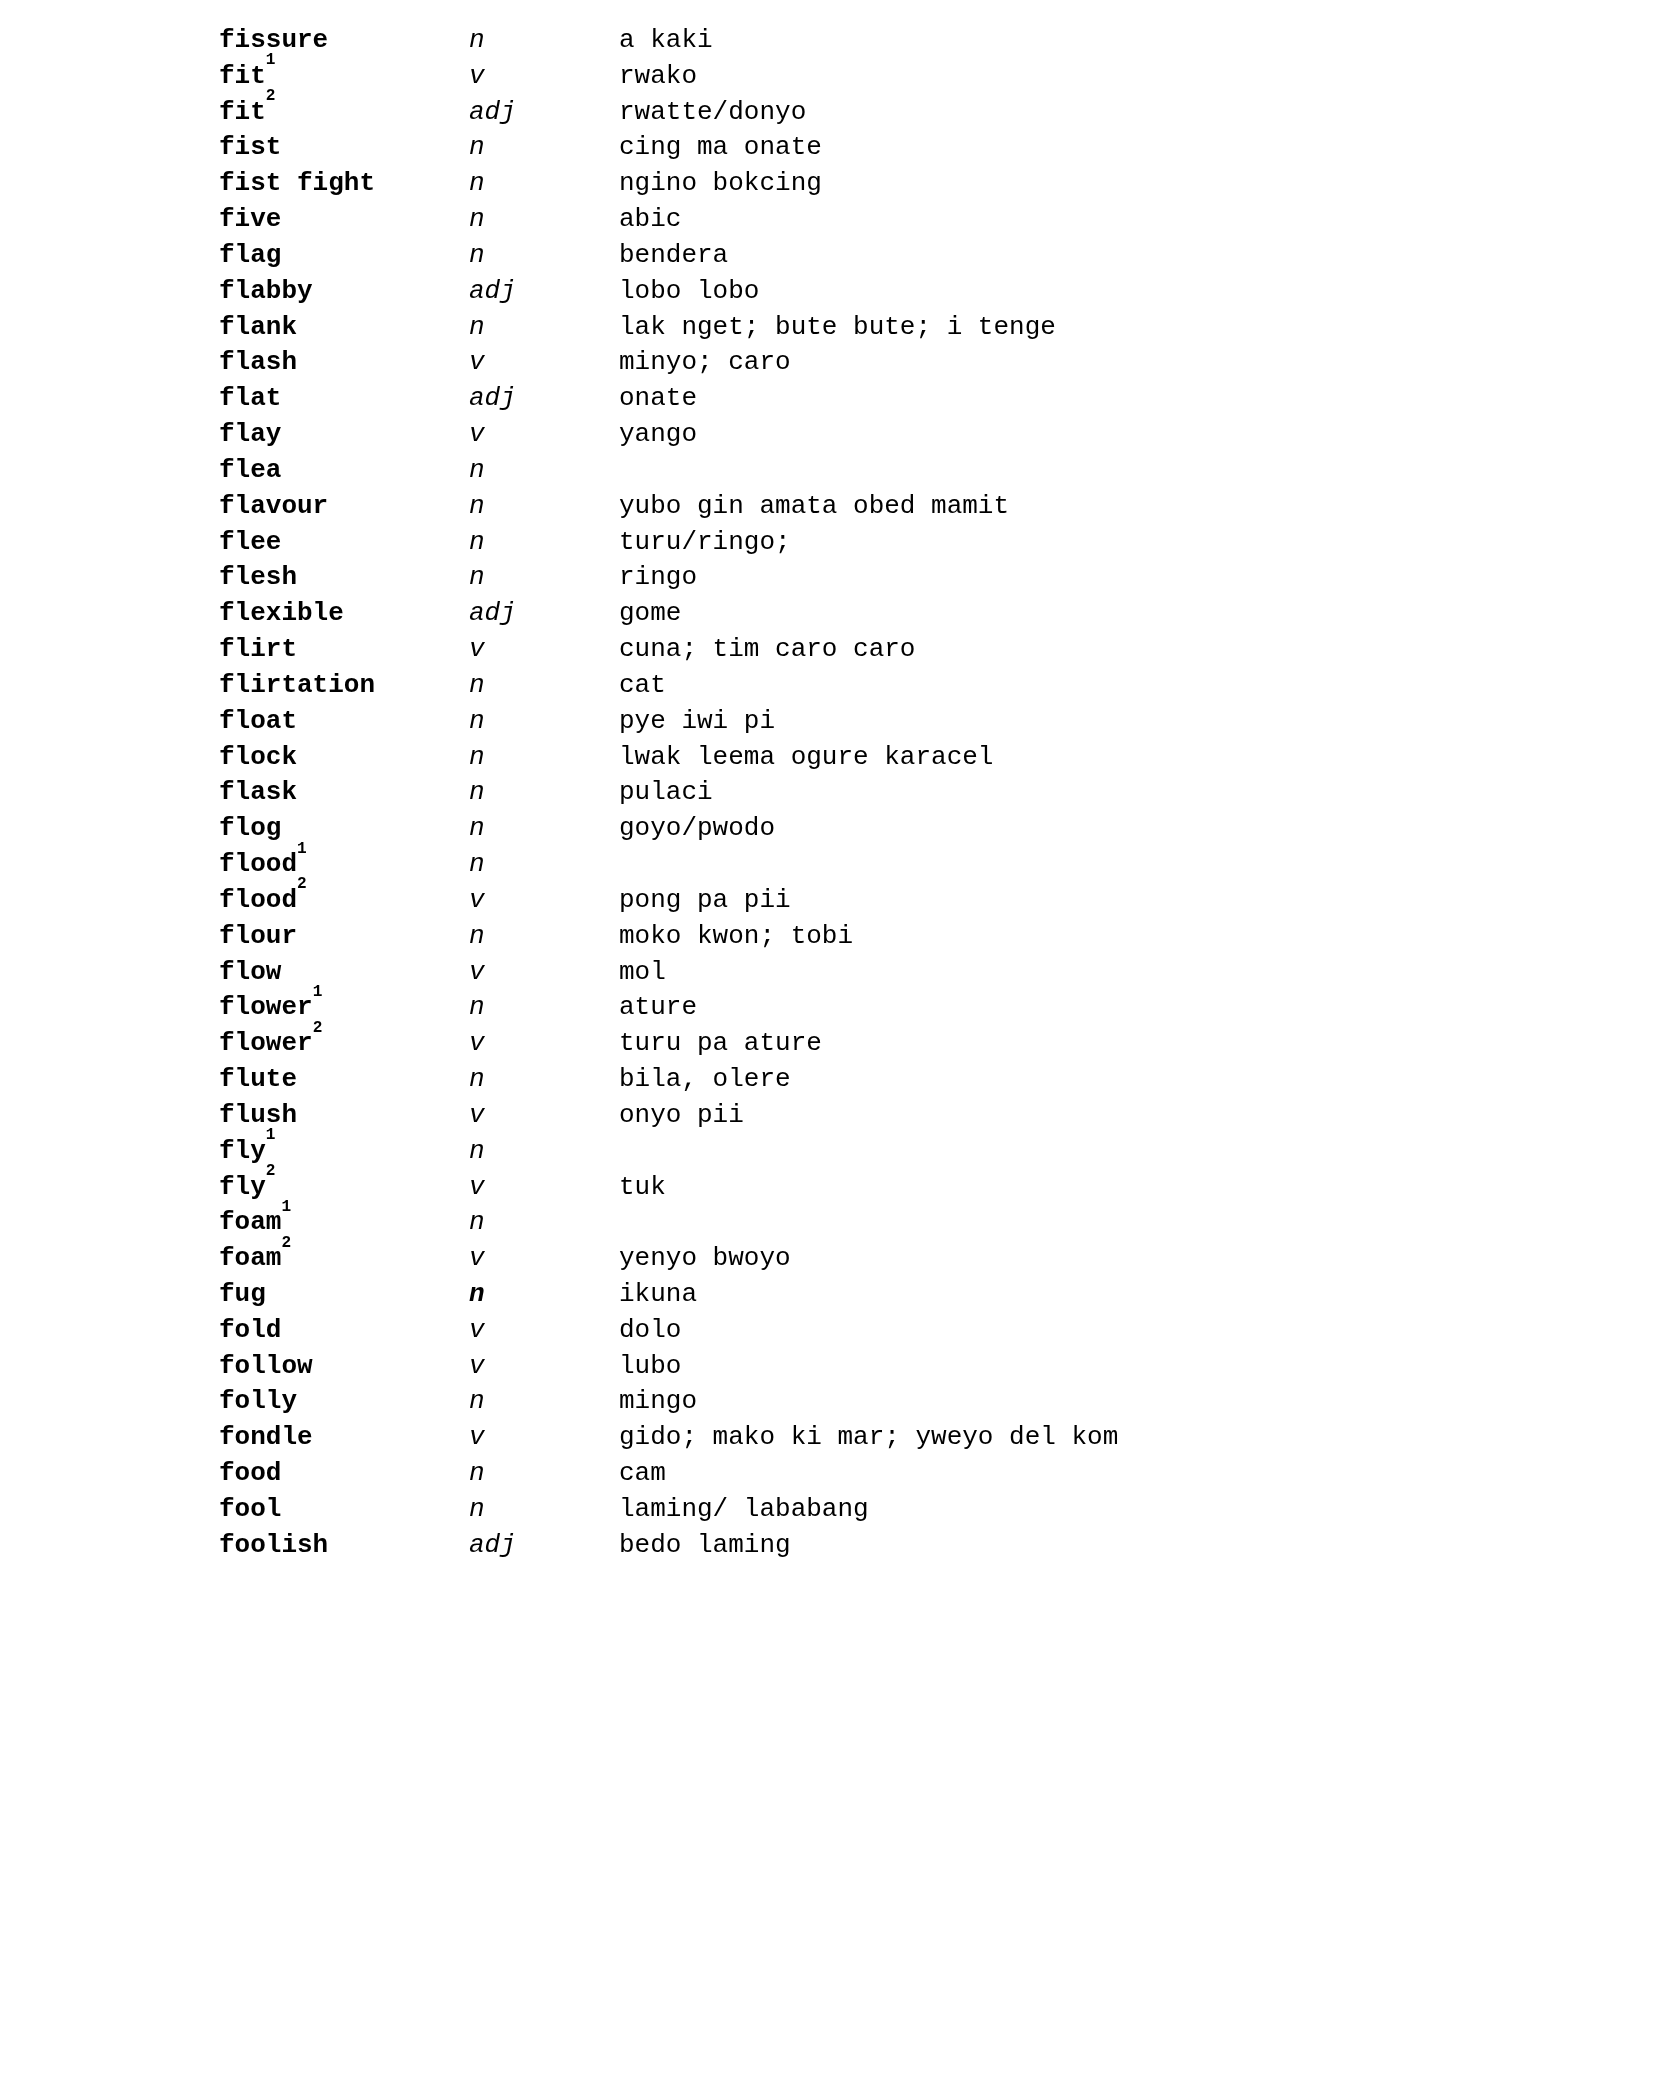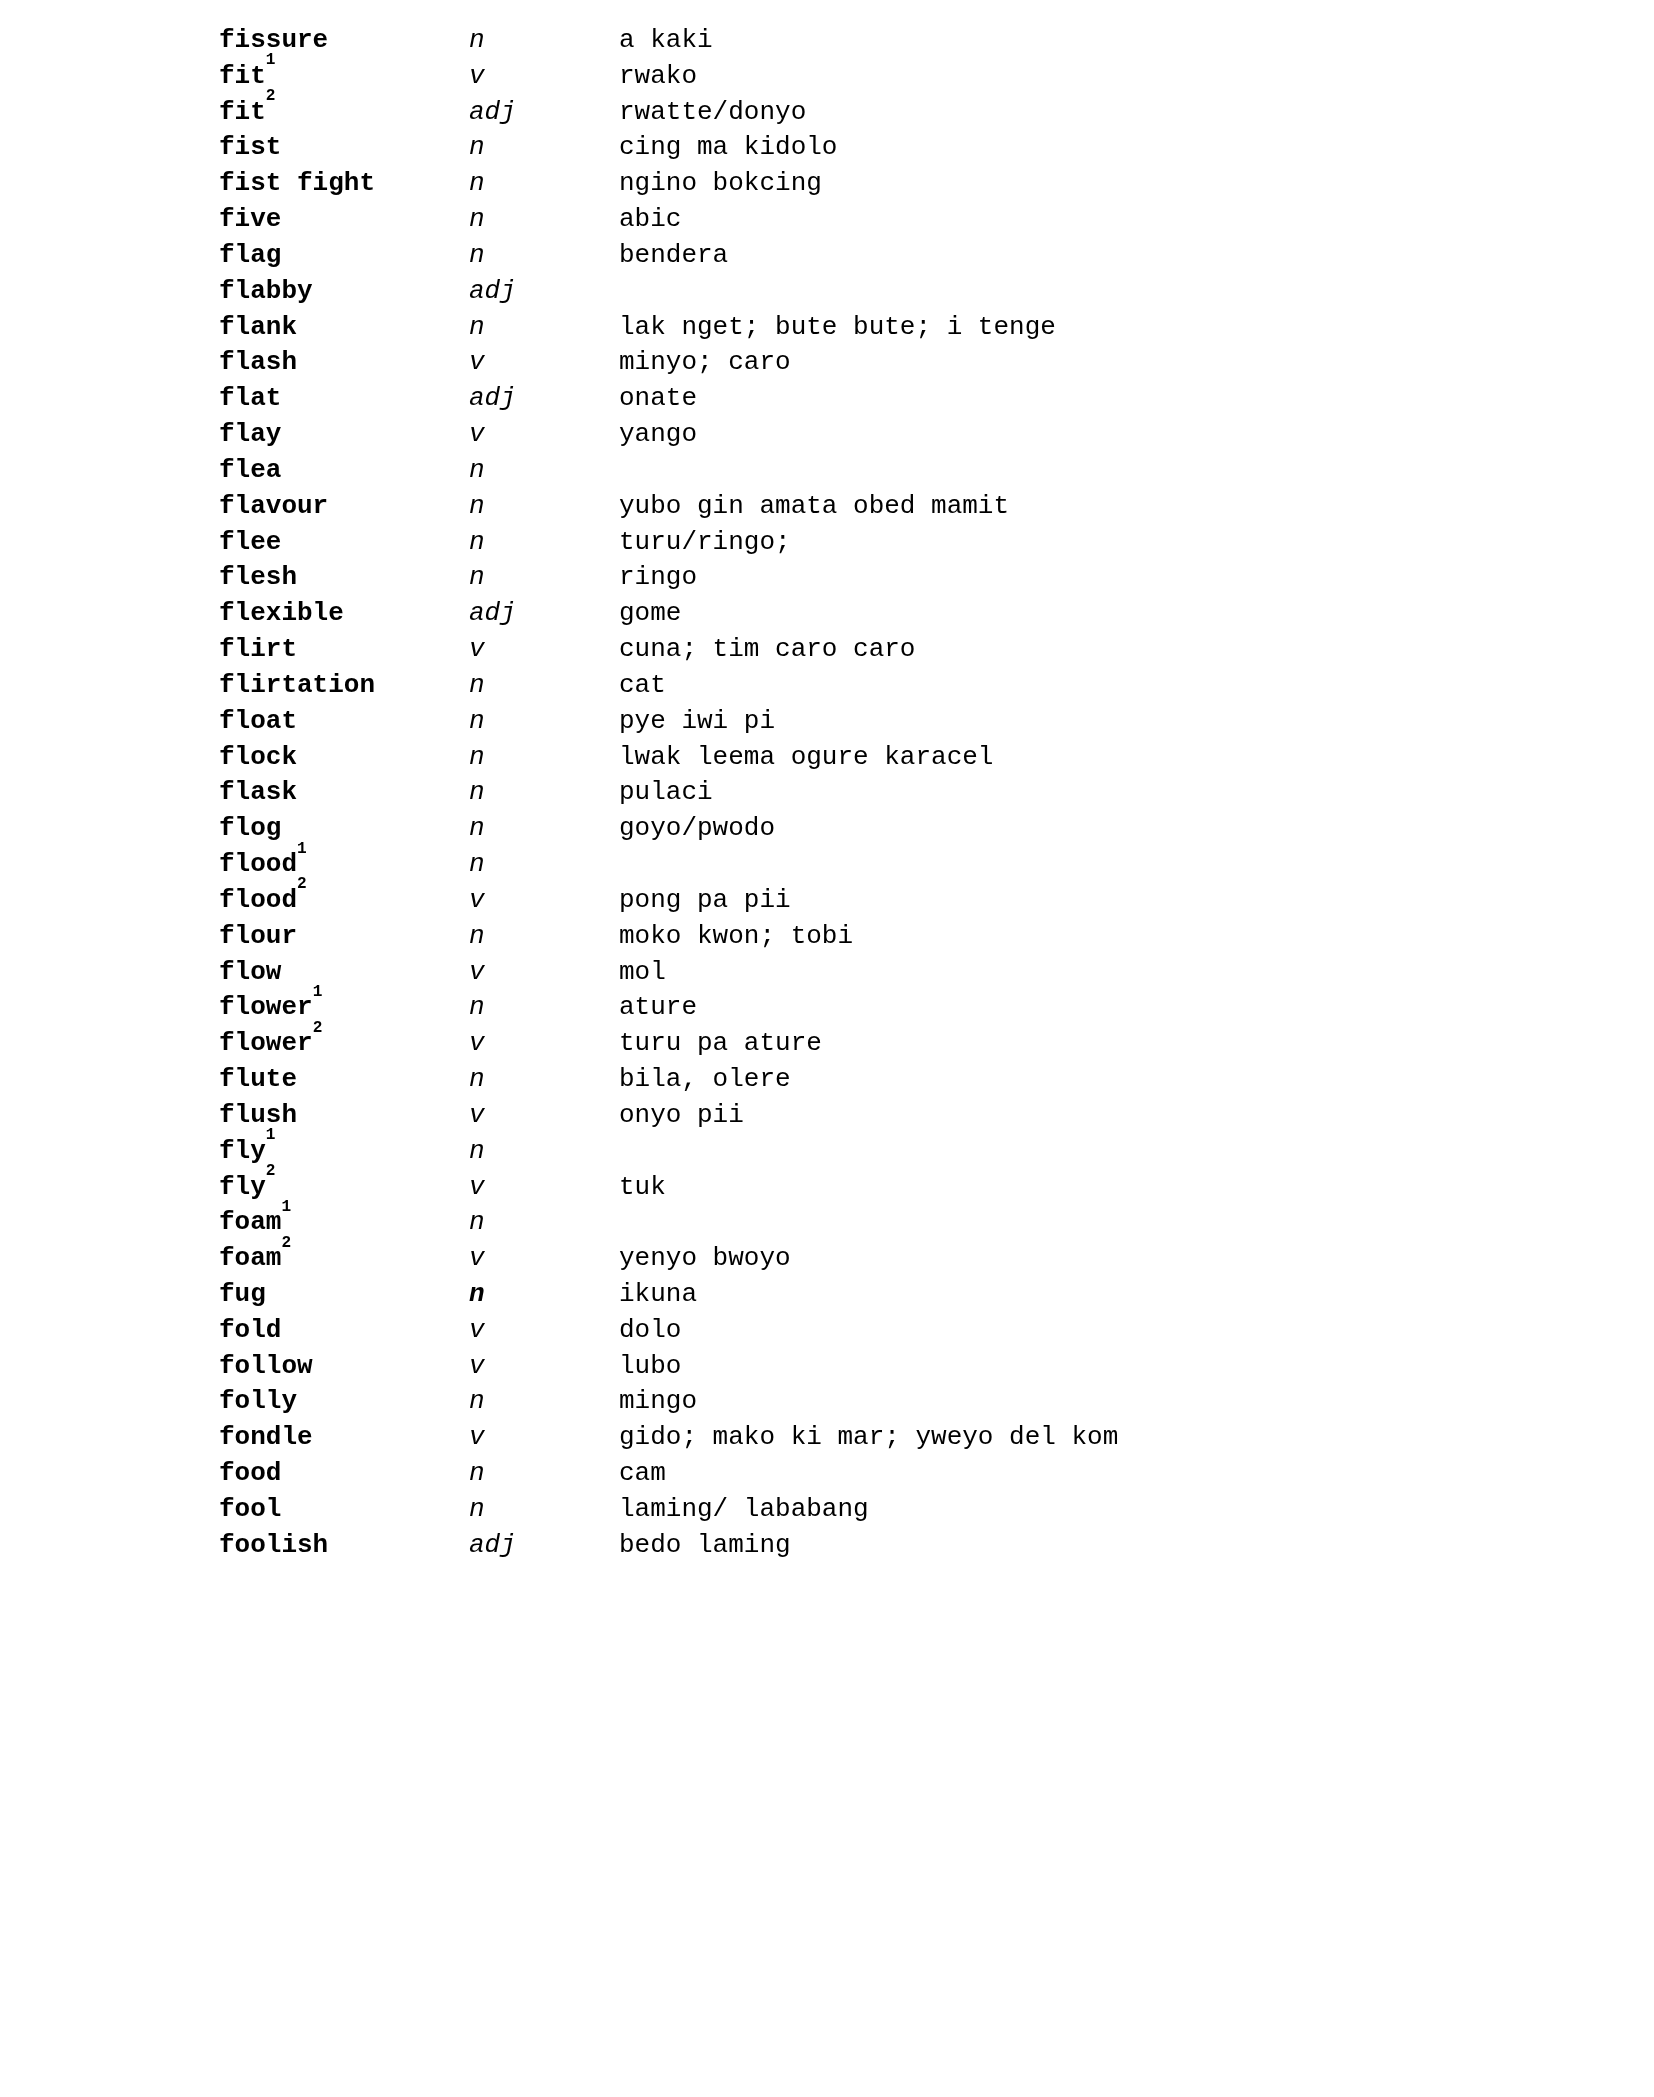--- a/index.html
+++ b/index.html
@@ -78,21 +78,21 @@
 
       <div class="row">
         <span class="word"><span class="word-base">fit</span><sup class="word-sup">2</sup></span>
         <span class="pos">adj</span>
         <span class="trans">rwatte/donyo</span>
       </div>
 
       <div class="row">
         <span class="word"><span class="word-base">fist</span><sup class="word-sup"></sup></span>
         <span class="pos">n</span>
-        <span class="trans">cing ma kidolo</span>
+        <span class="trans">cing ma onate</span>
       </div>
 
       <div class="row">
         <span class="word"><span class="word-base">fist fight</span><sup class="word-sup"></sup></span>
         <span class="pos">n</span>
         <span class="trans">ngino bokcing</span>
       </div>
 
       <div class="row">
         <span class="word"><span class="word-base">five</span><sup class="word-sup"></sup></span>
@@ -102,20 +102,21 @@
 
       <div class="row">
         <span class="word"><span class="word-base">flag</span><sup class="word-sup"></sup></span>
         <span class="pos">n</span>
         <span class="trans">bendera</span>
       </div>
 
       <div class="row">
         <span class="word"><span class="word-base">flabby</span><sup class="word-sup"></sup></span>
         <span class="pos">adj</span>
+        <span class="trans">lobo lobo</span>
       </div>
 
       <div class="row">
         <span class="word"><span class="word-base">flank</span><sup class="word-sup"></sup></span>
         <span class="pos">n</span>
         <span class="trans">lak nget; bute bute; i tenge</span>
       </div>
 
       <div class="row">
         <span class="word"><span class="word-base">flash</span><sup class="word-sup"></sup></span>

